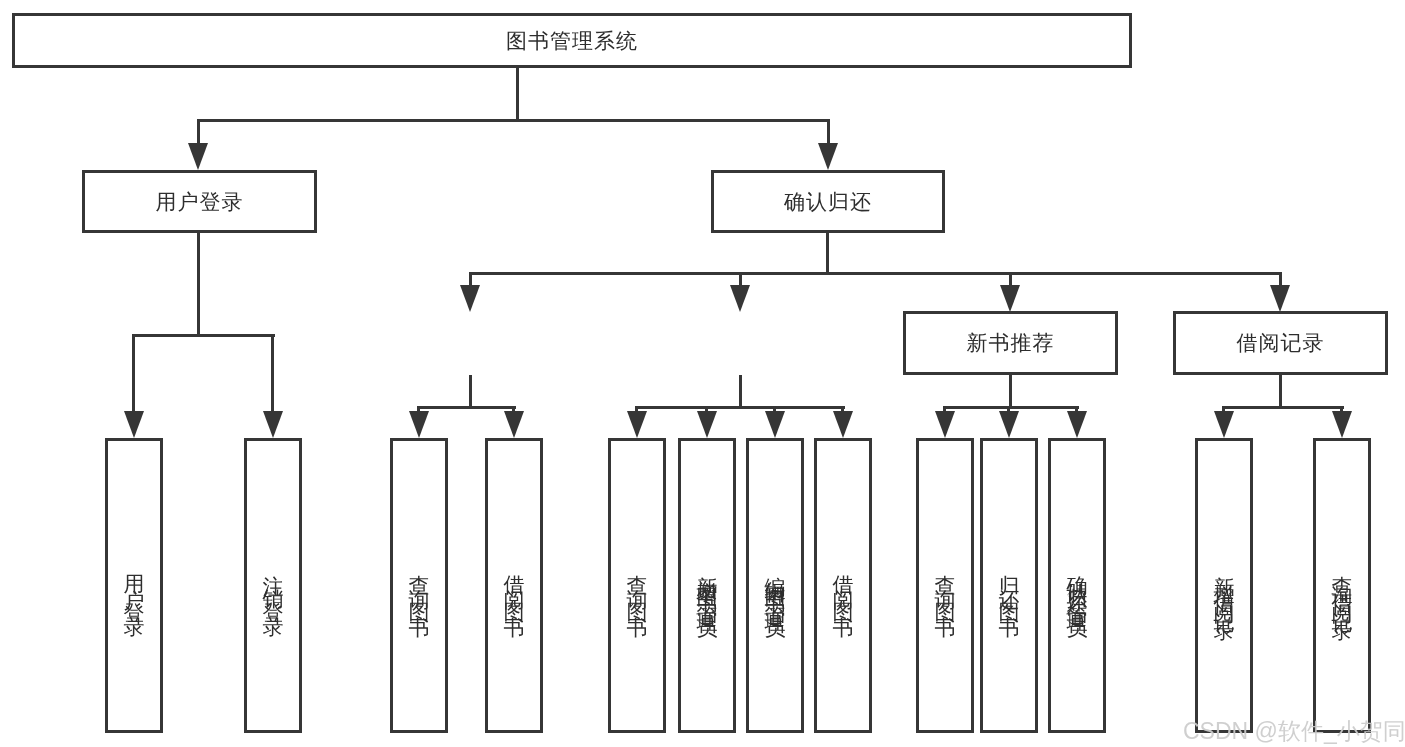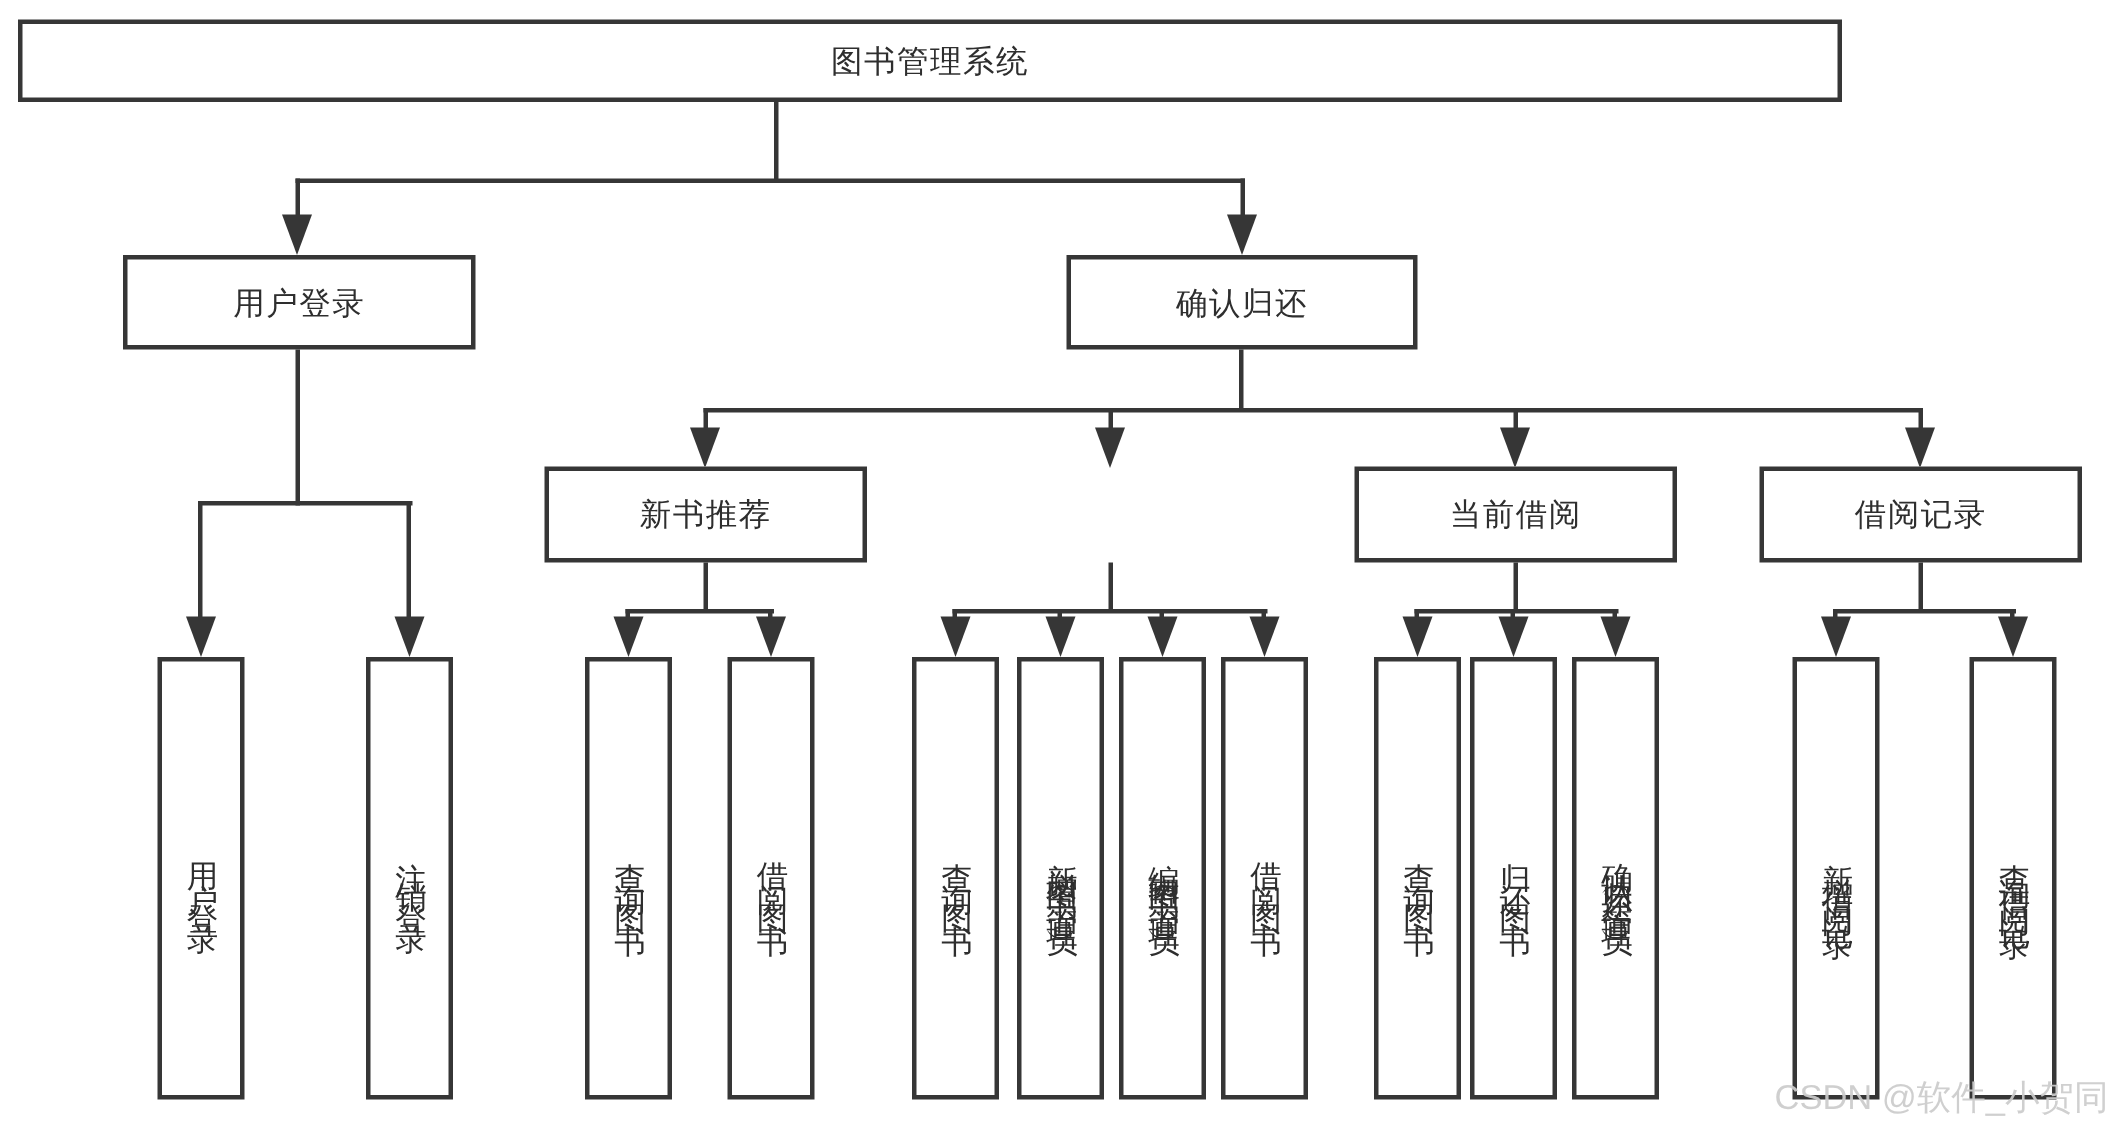--- a/index.html
+++ b/index.html
@@ -50,21 +50,21 @@
     letter-spacing:0;
     z-index:10;
     white-space:nowrap;
   }
 </style>
 </head>
 <body>
 
 <div class="canvas">
 
-  <div class="box" style="left:12px;top:13px;width:1216px;height:55px;">
+  <div class="box" style="left:12px;top:13px;width:1120px;height:55px;">
     <span>图书管理系统</span>
   </div>
 
   <div class="ln" style="left:516px;top:68px;width:3px;height:53px;"></div>
   <div class="ln" style="left:197px;top:119px;width:633px;height:3px;"></div>
   <div class="ln" style="left:197px;top:119px;width:3px;height:27px;"></div>
   <div class="ln" style="left:827px;top:119px;width:3px;height:27px;"></div>
   <div class="arr" style="left:188px;top:143px;"></div>
   <div class="arr" style="left:818px;top:143px;"></div>
 
@@ -79,25 +79,22 @@
   <div class="ln" style="left:469px;top:272px;width:812px;height:3px;"></div>
   <div class="ln" style="left:469px;top:272px;width:3px;height:16px;"></div>
   <div class="ln" style="left:739px;top:272px;width:3px;height:16px;"></div>
   <div class="ln" style="left:1009px;top:272px;width:3px;height:16px;"></div>
   <div class="ln" style="left:1279px;top:272px;width:3px;height:16px;"></div>
   <div class="arr" style="left:460px;top:285px;"></div>
   <div class="arr" style="left:730px;top:285px;"></div>
   <div class="arr" style="left:1000px;top:285px;"></div>
   <div class="arr" style="left:1270px;top:285px;"></div>
 
-  <div class="box" style="left:363px;top:311px;width:215px;height:64px;">
+  <div class="box" style="left:903px;top:311px;width:215px;height:64px;">
     <span>新书推荐</span>
-  </div>
-  <div class="box" style="left:903px;top:311px;width:215px;height:64px;">
-    <span>当前借阅</span>
   </div>
   <div class="box" style="left:1173px;top:311px;width:215px;height:64px;">
     <span>借阅记录</span>
   </div>
 
   <div class="ln" style="left:197px;top:233px;width:3px;height:104px;"></div>
   <div class="ln" style="left:132px;top:334px;width:143px;height:3px;"></div>
   <div class="ln" style="left:132px;top:334px;width:3px;height:80px;"></div>
   <div class="ln" style="left:271px;top:334px;width:3px;height:80px;"></div>
   <div class="arr" style="left:124px;top:411px;"></div>

